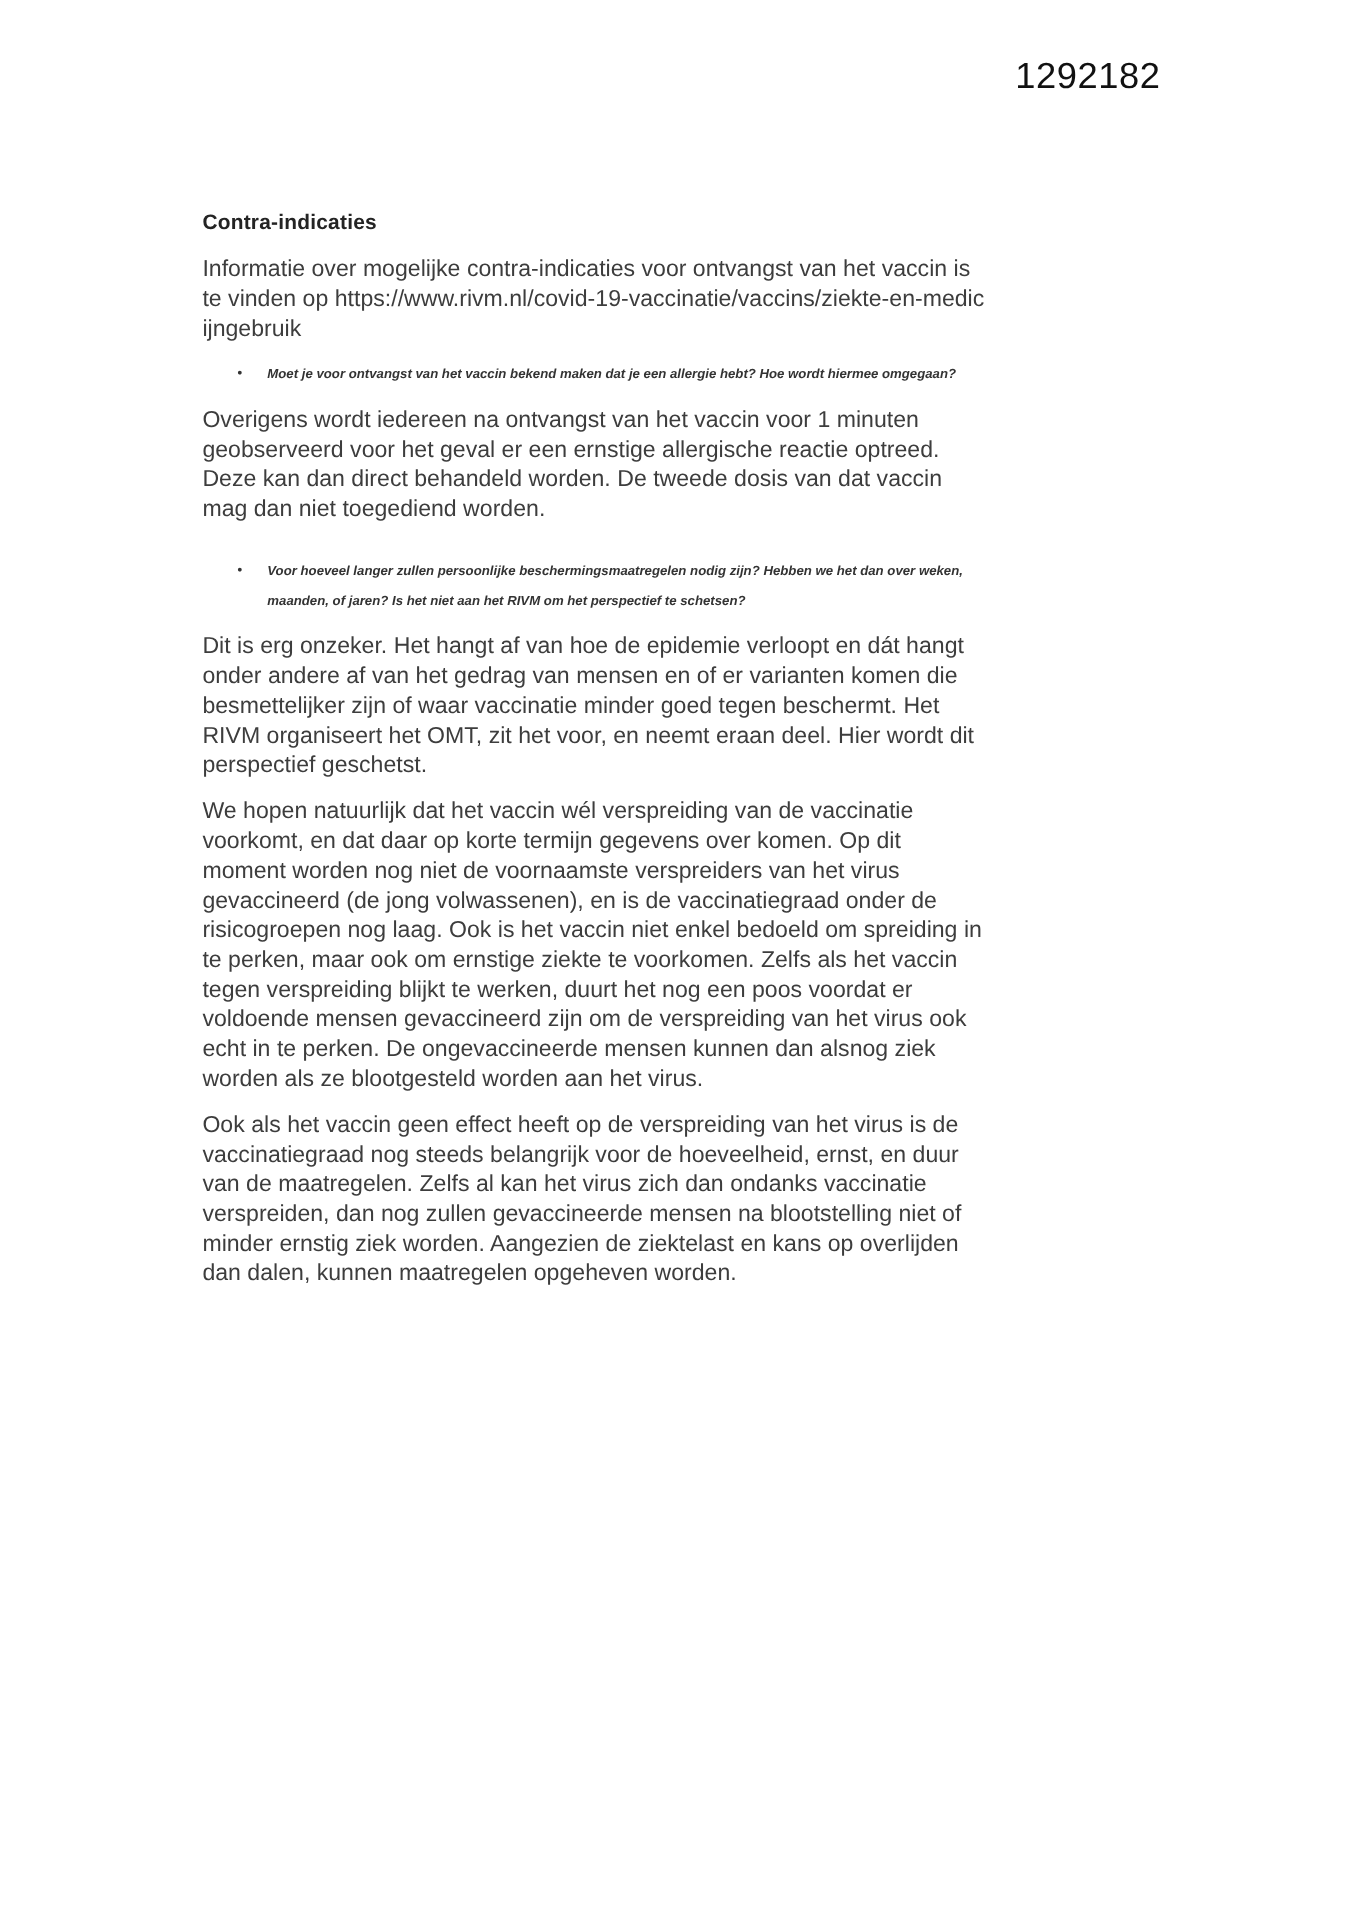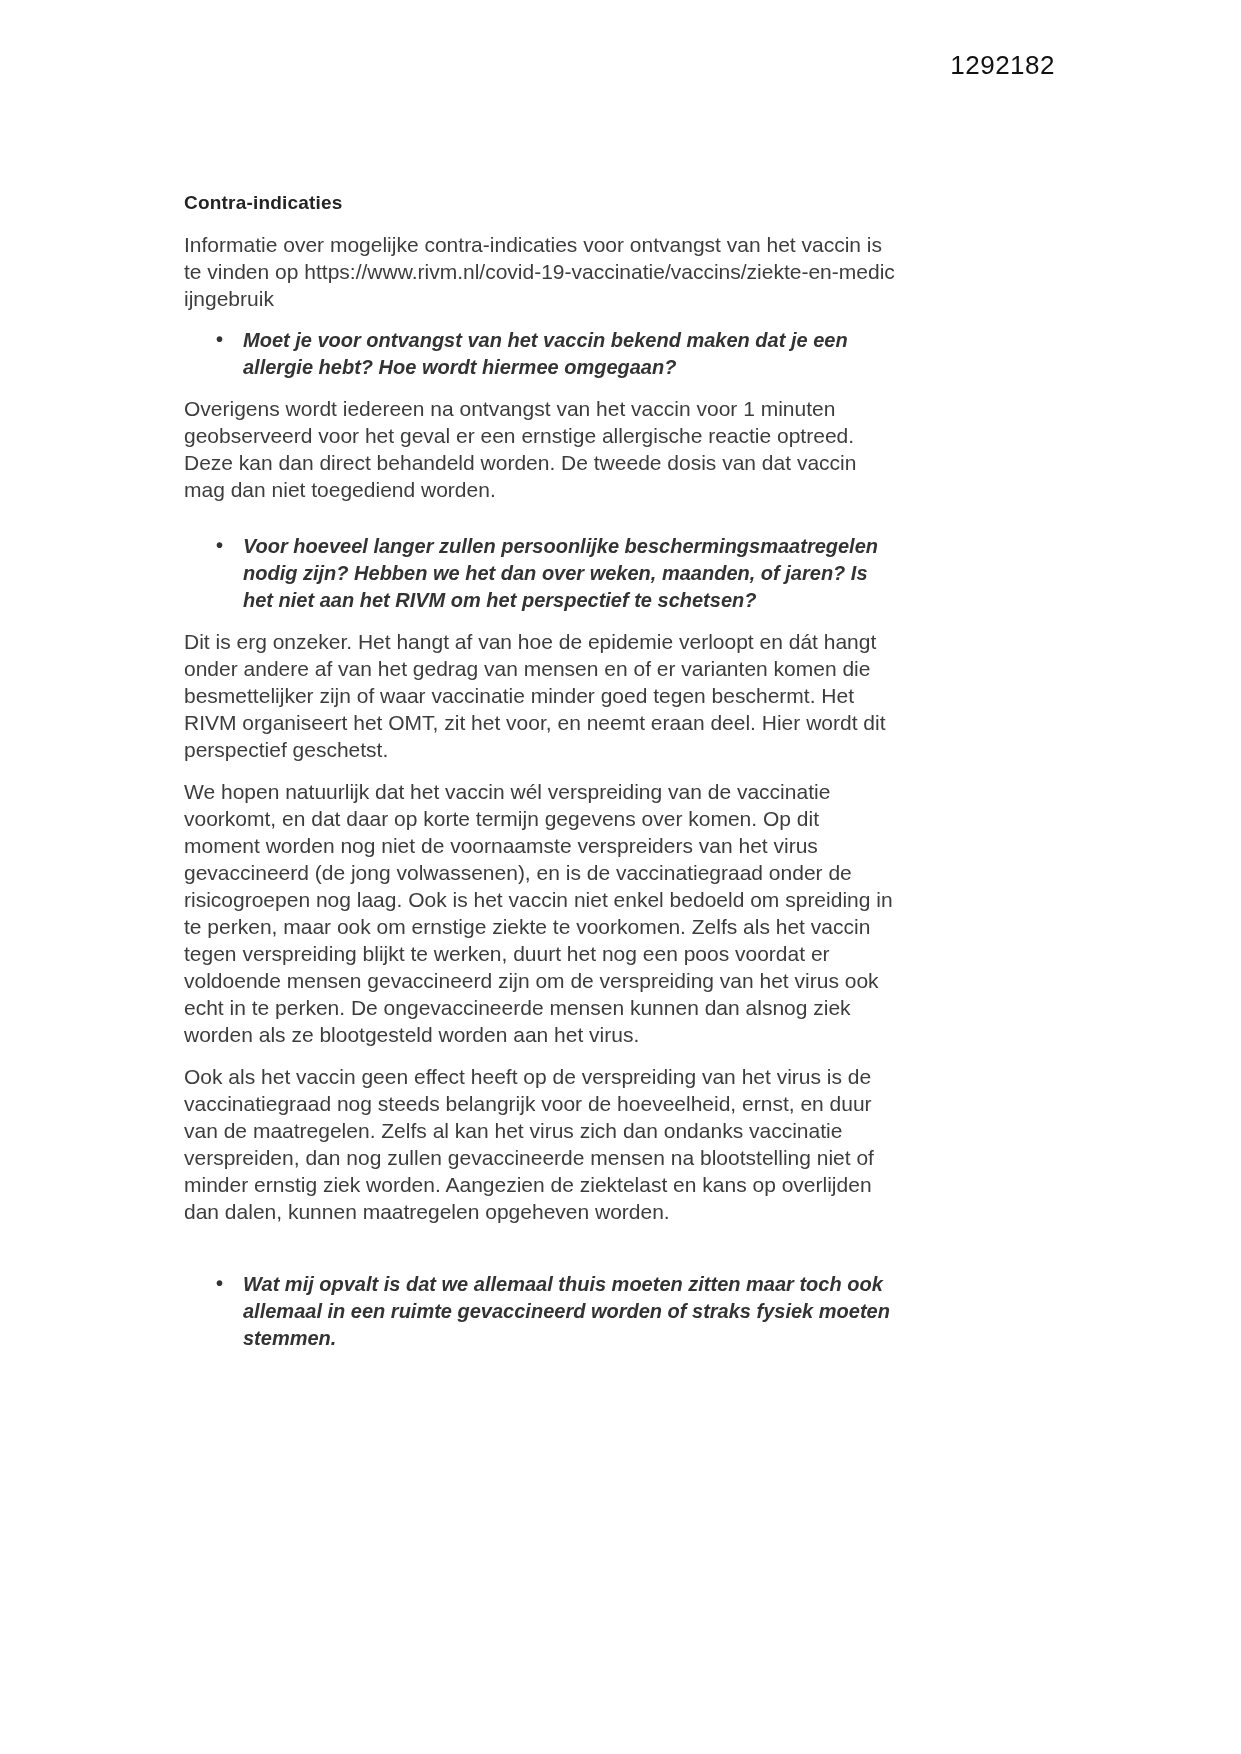--- a/index.html
+++ b/index.html
@@ -9,21 +9,21 @@
     height: 1754px;
     position: relative;
     font-family: "Liberation Sans", sans-serif;
     color: #3d3d3d;
     overflow: hidden;
   }
   .doc-number {
     position: absolute;
     top: 50px;
     right: 186px;
-    font-size: 26px;
+    font-size: 33px;
     color: #111111;
     letter-spacing: 0.5px;
   }
   .content {
     position: absolute;
     left: 184px;
     top: 192px;
     width: 714px;
   }
   .heading {
@@ -39,21 +39,21 @@
     margin: 0 0 15px 0;
     color: #3d3d3d;
   }
   .bullet-list {
     list-style: none;
     margin: 6px 0 14px 0;
   }
   .bullet {
     position: relative;
     padding-left: 59px;
-    font-size: 20px;
+    font-size: 12px;
     line-height: 27px;
     font-weight: 700;
     font-style: italic;
     color: #333333;
     margin-bottom: 11px;
   }
   .bullet::before {
     content: "\2022";
     position: absolute;
     left: 32px;
@@ -101,20 +101,17 @@
         <li class="bullet">Voor hoeveel langer zullen persoonlijke beschermingsmaatregelen nodig zijn? Hebben we het dan over weken, maanden, of jaren? Is het niet aan het RIVM om het perspectief te schetsen?</li>
       </ul>
 
       <p class="para">Dit is erg onzeker. Het hangt af van hoe de epidemie verloopt en dát hangt onder andere af van het gedrag van mensen en of er varianten komen die besmettelijker zijn of waar vaccinatie minder goed tegen beschermt. Het RIVM organiseert het OMT, zit het voor, en neemt eraan deel. Hier wordt dit perspectief geschetst.</p>
 
 
       <p class="para">We hopen natuurlijk dat het vaccin wél verspreiding van de vaccinatie voorkomt, en dat daar op korte termijn gegevens over komen. Op dit moment worden nog niet de voornaamste verspreiders van het virus gevaccineerd (de jong volwassenen), en is de vaccinatiegraad onder de risicogroepen nog laag. Ook is het vaccin niet enkel bedoeld om spreiding in te perken, maar ook om ernstige ziekte te voorkomen. Zelfs als het vaccin tegen verspreiding blijkt te werken, duurt het nog een poos voordat er voldoende mensen gevaccineerd zijn om de verspreiding van het virus ook echt in te perken. De ongevaccineerde mensen kunnen dan alsnog ziek worden als ze blootgesteld worden aan het virus.</p>
 
       <p class="para">Ook als het vaccin geen effect heeft op de verspreiding van het virus is de vaccinatiegraad nog steeds belangrijk voor de hoeveelheid, ernst, en duur van de maatregelen. Zelfs al kan het virus zich dan ondanks vaccinatie verspreiden, dan nog zullen gevaccineerde mensen na blootstelling niet of minder ernstig ziek worden. Aangezien de ziektelast en kans op overlijden dan dalen, kunnen maatregelen opgeheven worden.</p>
 
-      <ul class="bullet-list spaced-top">
-        <li class="bullet">Wat mij opvalt is dat we allemaal thuis moeten zitten maar toch ook allemaal in een ruimte gevaccineerd worden of straks fysiek moeten stemmen.</li>
-      </ul>
 
     </section>
 
   </div>
 </div>
 
 </body></html>

